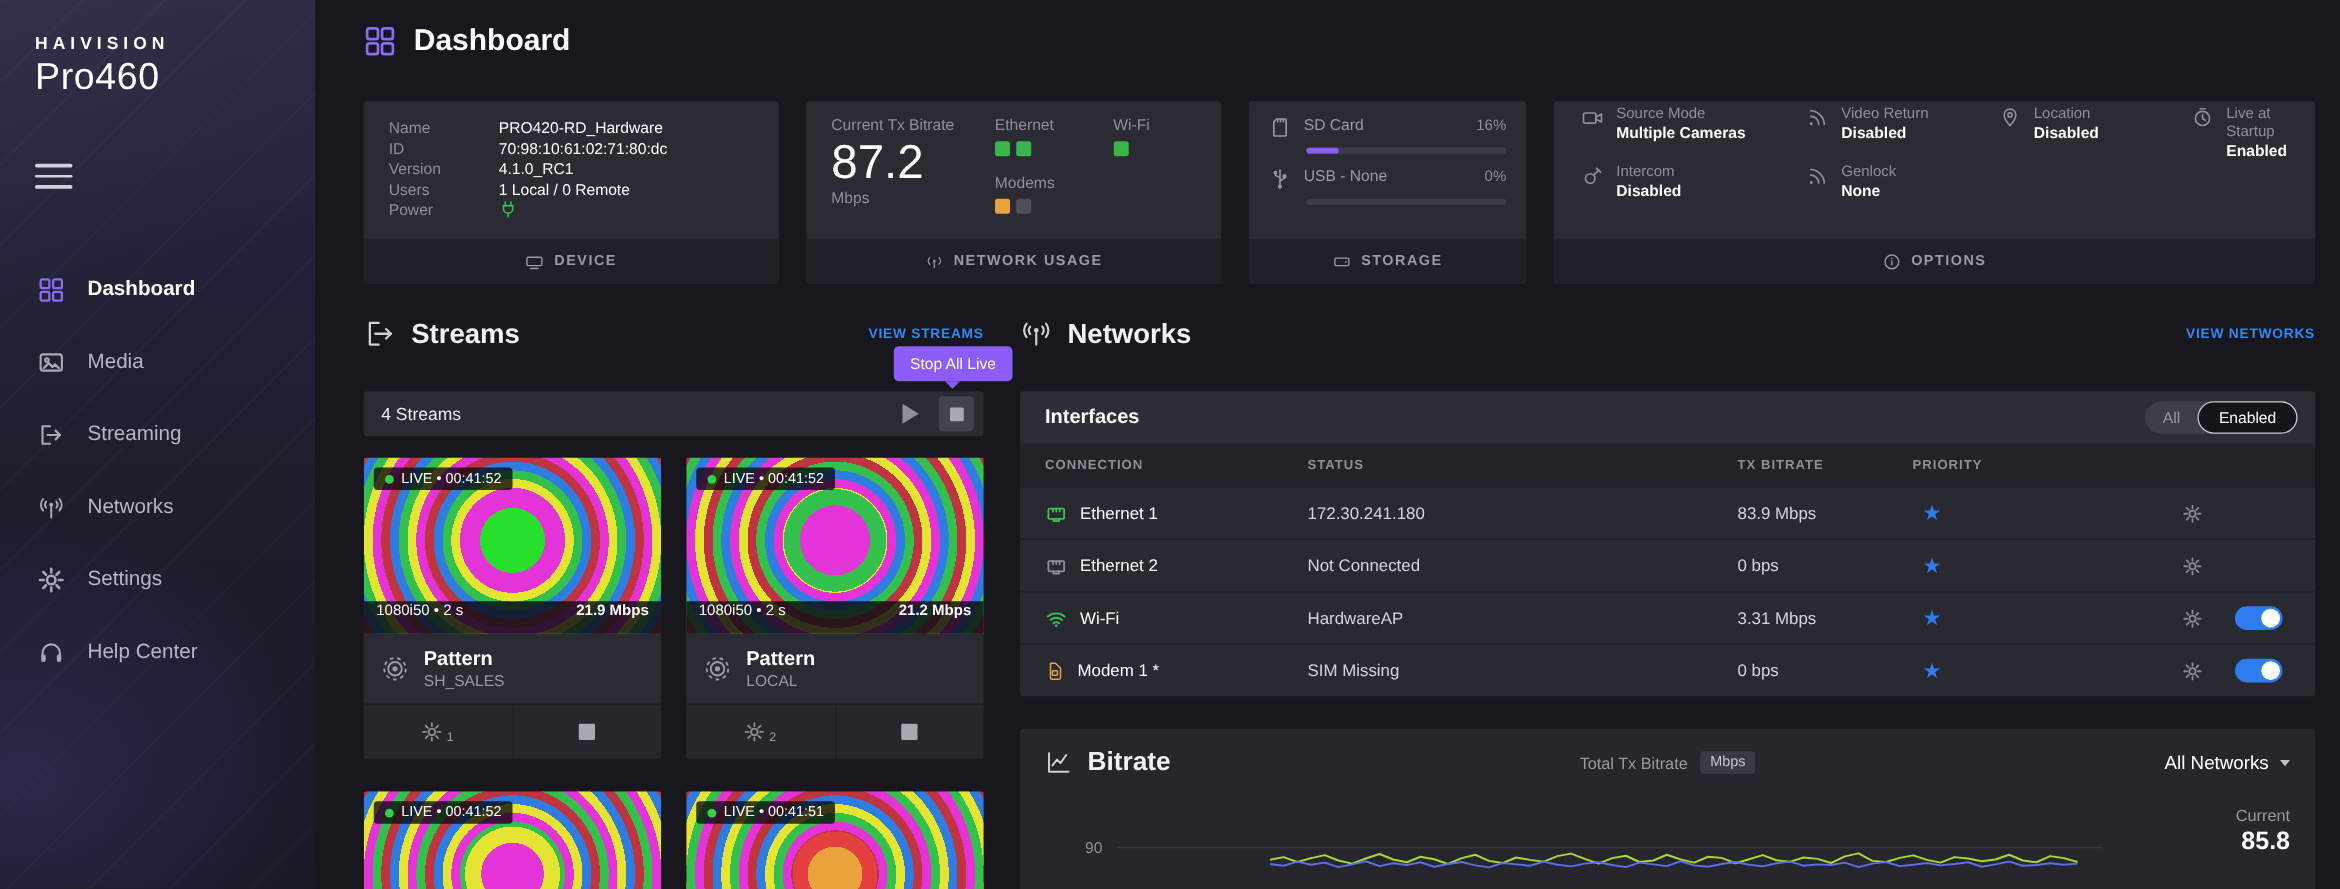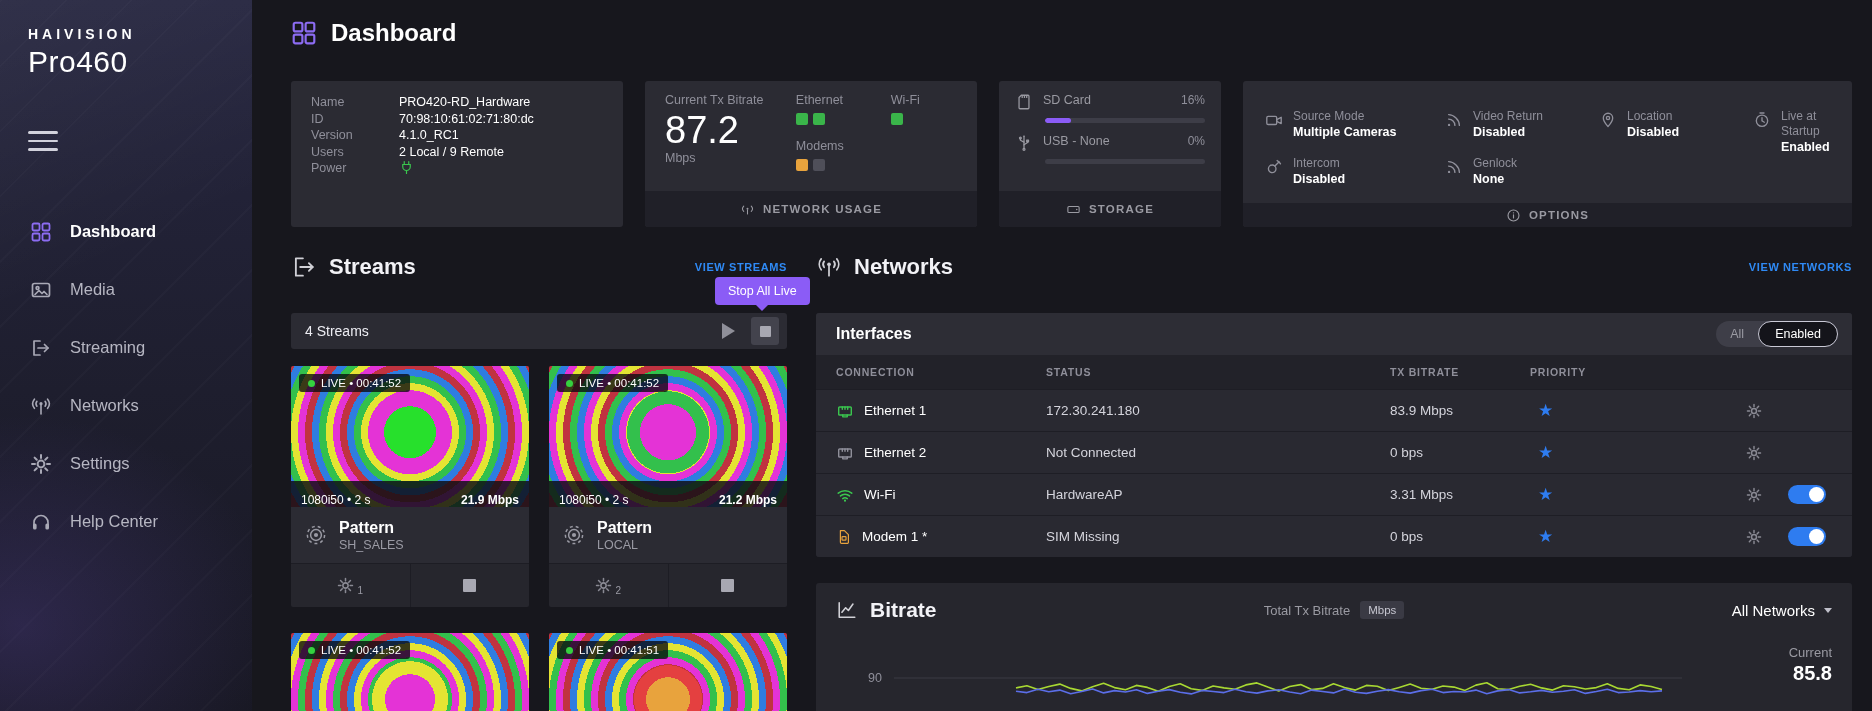--- a/index.html
+++ b/index.html
@@ -55,21 +55,21 @@
 .sq.green{background:#3ab54a}.sq.orange{background:#e8a33d}.sq.gray{background:#4f4f59}
 .nu-mid .nu-lab.second{margin-top:14px}
 
 .storage .card-body{padding:12px 16px}
 .st-row{display:flex;align-items:flex-start;gap:10px}
 .st-lab{font-size:12.5px;color:#9a9aa2;flex:1}
 .st-pct{font-size:12px;color:#8f8f9a}
 .bar{height:5px;background:#3d3d47;border-radius:3px;margin:7px 0 11px 30px;overflow:hidden}
 .bar .fill{height:100%;background:#8b5cf6;border-radius:3px}
 
-.options .card-body{padding:28px 22px 0;display:grid;grid-template-columns:172px 146px 146px 1fr;grid-auto-rows:47px;column-gap:8px}
+.options .card-body{padding:2px 22px 0;display:grid;grid-template-columns:172px 146px 146px 1fr;grid-auto-rows:47px;column-gap:8px}
 .opt{display:flex;gap:10px;align-items:flex-start;cursor:default}
 .opt svg{margin-top:2px;flex:none}
 .ol{font-size:12px;color:#8f8f9a;line-height:15px}
 .ov{font-size:12.5px;color:#fff;font-weight:600;line-height:17px;display:flex;align-items:center;gap:6px}
 .chev{width:0;height:0;border:4px solid transparent;border-top:5px solid #c0c0ca;margin-top:4px}
 
 
 .cols{display:flex;gap:29px;margin-top:23px}
 .col-streams{width:496px;position:relative}
 .col-networks{flex:1;position:relative}
@@ -95,21 +95,21 @@
 .pat-b{background:radial-gradient(circle at 50% 47%, #e433d6 0 28px, #33c04c 28px 41px, rgba(0,0,0,0) 41px),
   repeating-radial-gradient(circle at 50% 47%, #e4e433 0 7px, #e433d6 7px 14px, #2f7de0 14px 21px, #33c04c 21px 28px, #c03340 28px 35px)}
 .pat-c{background:radial-gradient(circle at 50% 47%, #e433d6 0 25px, #e4e433 25px 38px, rgba(0,0,0,0) 38px),
   repeating-radial-gradient(circle at 50% 47%, #33c04c 0 7px, #e433d6 7px 14px, #e4e433 14px 21px, #2f7de0 21px 28px, #c03340 28px 35px)}
 .pat-d{background:radial-gradient(circle at 50% 47%, #e8a33d 0 22px, #e44040 22px 34px, rgba(0,0,0,0) 34px),
   repeating-radial-gradient(circle at 50% 47%, #e433d6 0 7px, #33c04c 7px 14px, #e4e433 14px 21px, #2f7de0 21px 28px, #c03340 28px 35px)}
 .live{position:absolute;top:8px;left:8px;background:rgba(10,10,16,.78);border-radius:3px;padding:3px 9px;
   display:flex;align-items:center;gap:6px;font-size:11.5px;color:#fff;font-weight:500}
 .dot{width:7px;height:7px;border-radius:50%;background:#35d13f}
 .tbar{position:absolute;left:0;right:0;bottom:0;height:26px;background:rgba(14,14,20,.84);
-  display:flex;align-items:flex-end;justify-content:space-between;padding:0 10px;font-size:12px;color:#fff}
+  display:flex;align-items:flex-start;justify-content:space-between;padding:0 10px;font-size:12px;color:#fff}
 .tbar .rate{font-weight:700}
 .sinfo{height:56px;background:#2b2b33;display:flex;align-items:center;gap:12px;padding:0 14px}
 .sname{font-size:16px;font-weight:600;color:#fff}
 .ssub{font-size:12.5px;color:#9a9aa4;margin-top:1px}
 .sfoot{height:44px;background:#26262d;border-top:1px solid #1d1d24;display:flex;border-radius:0 0 2px 2px}
 .sfoot .cell{flex:1;display:flex;align-items:center;justify-content:center;gap:3px;cursor:pointer;color:#9a9aa4}
 .sfoot .cell+.cell{border-left:1px solid #1d1d24}
 .badge-num{font-size:10px;color:#9a9aa4;margin-top:9px}
 
 
@@ -250,32 +250,41 @@
         <div class="kv">
             <span class="k">ID</span>
             <span class="v">70:98:10:61:02:71:80:dc</span>
           </div>
         <div class="kv">
             <span class="k">Version</span>
             <span class="v">4.1.0_RC1</span>
           </div>
         <div class="kv">
             <span class="k">Users</span>
-            <span class="v">2 Local / 9 Remote</span>
+            <span class="v">1 Local / 0 Remote</span>
           </div>
         <div class="kv">
             <span class="k">Power</span>
           <span>
               <svg viewBox="0 0 20 20" width="15" height="15" fill="none" stroke="#3ac54e" stroke-width="1.6" stroke-linecap="round">
                 <path d="M7 2v4M13 2v4"></path>
                 <path d="M5 6h10v3a5 5 0 0 1-10 0z"></path>
                 <path d="M10 14v4"></path>
               </svg>
             </span>
         </div>
+      </div>
+      <div class="card-foot">
+        <span>
+            <svg viewBox="0 0 20 20" width="15" height="15" fill="none" stroke="#9a9aa2" stroke-width="1.5">
+              <rect x="2" y="5" width="16" height="9" rx="1.5"></rect>
+              <path d="M6 17h8" stroke-linecap="round"></path>
+            </svg>
+          </span>
+        <span>DEVICE</span>
       </div>
     </div>
 
     <div class="card netusage">
       <div class="card-body">
         <div class="nu-left">
           <div class="nu-lab">Current Tx Bitrate</div>
           <div class="nu-big">87.2</div>
           <div class="nu-unit">Mbps</div>
         </div>

